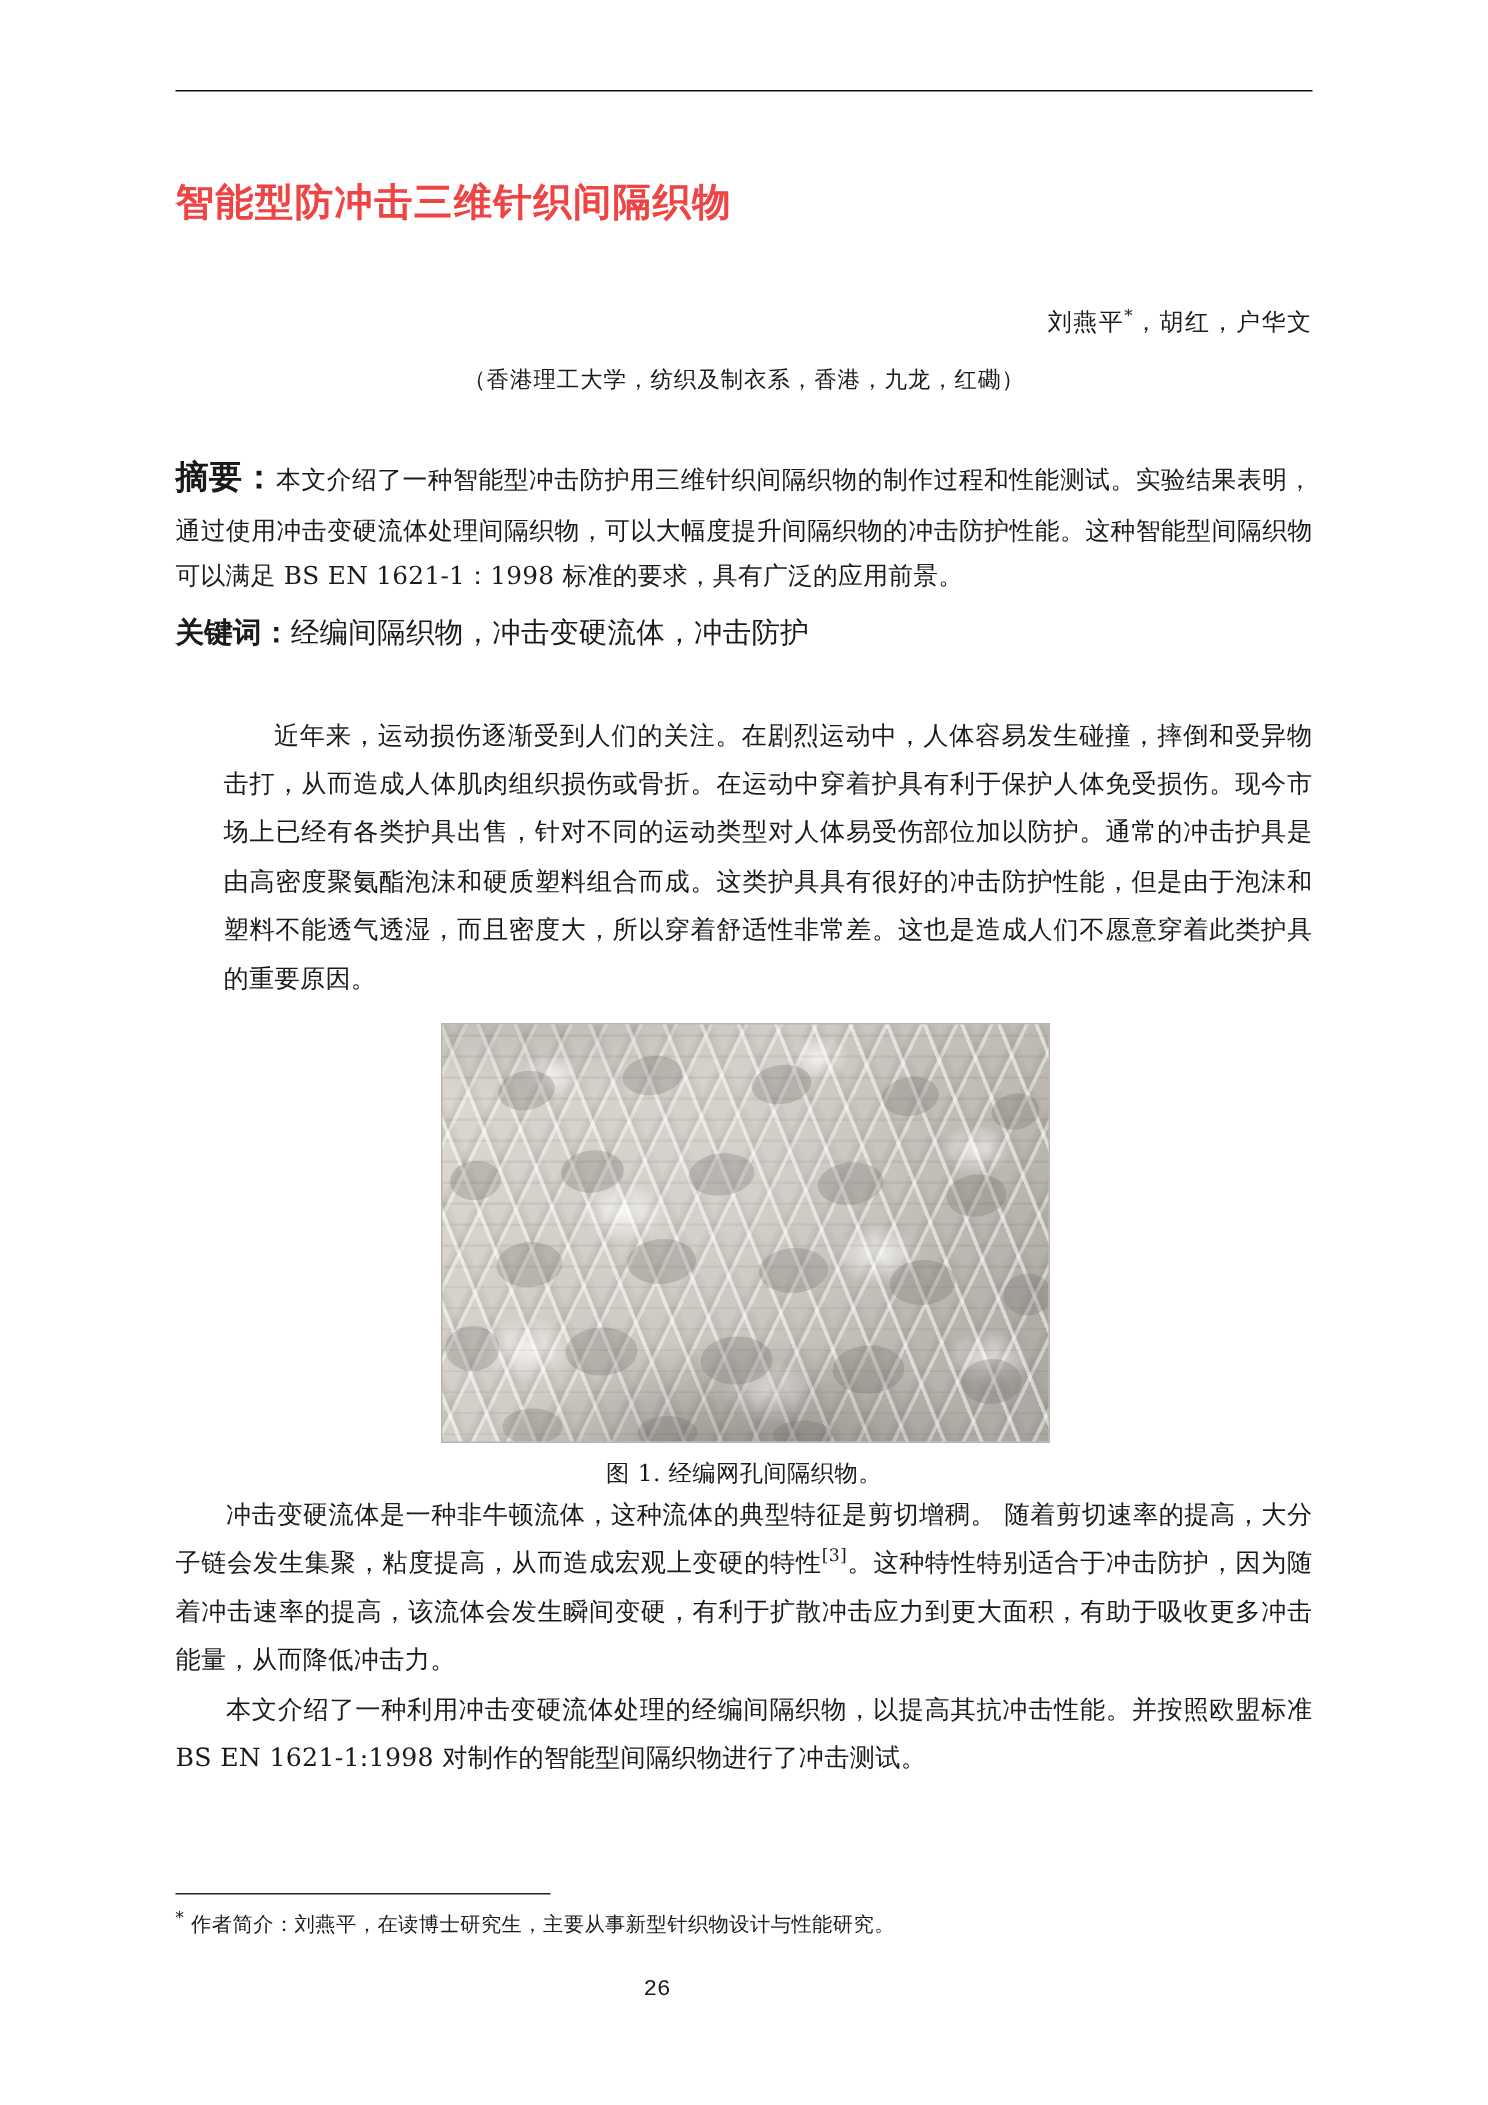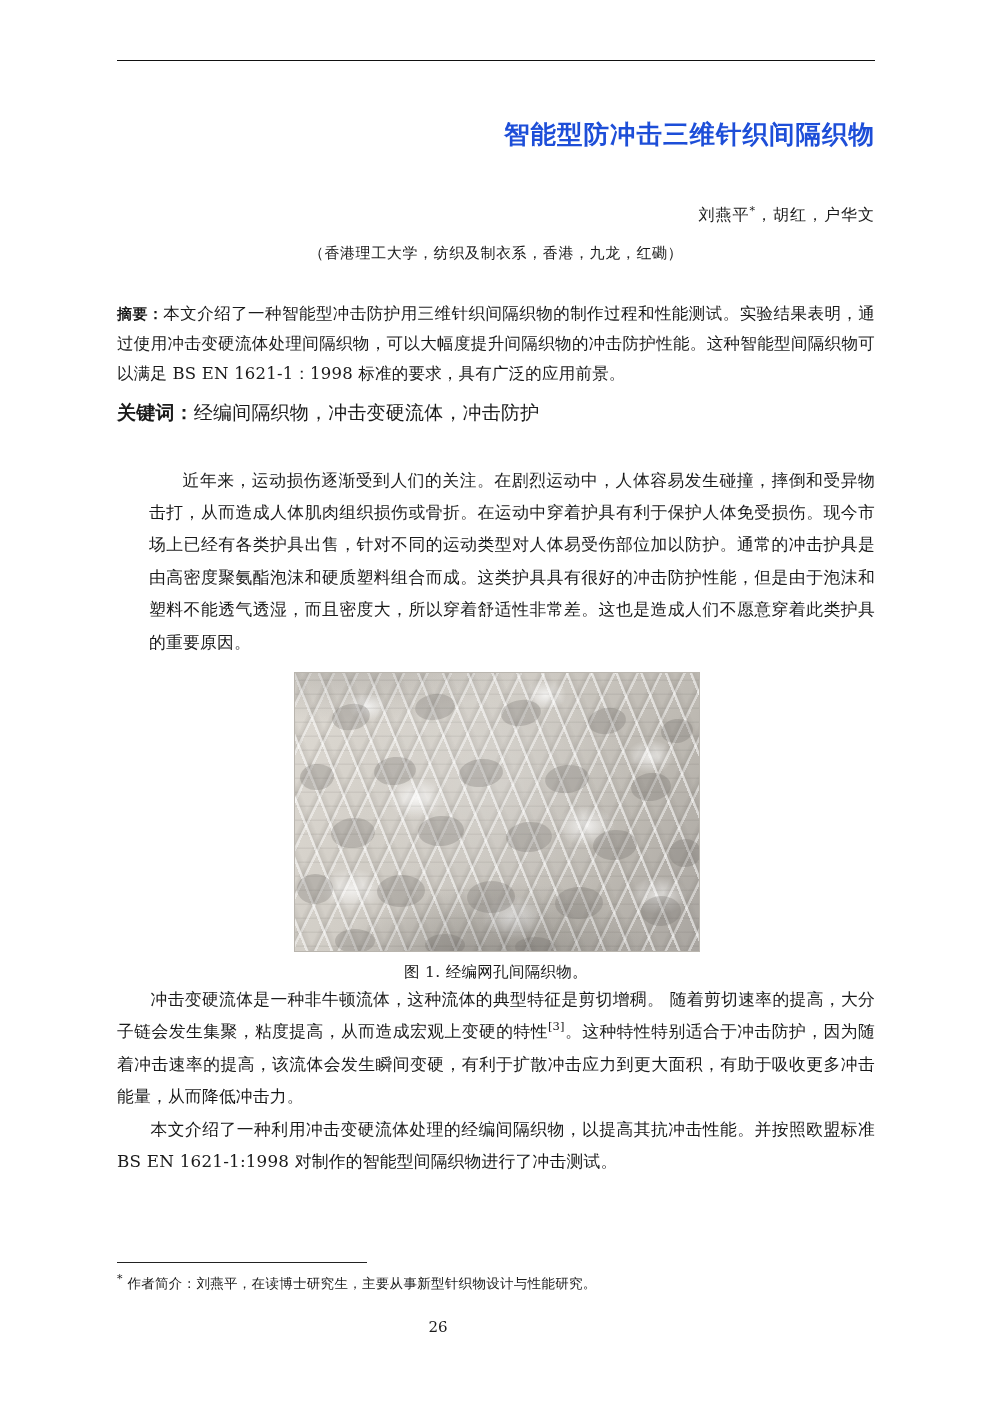--- a/index.html
+++ b/index.html
@@ -32,27 +32,27 @@
     font-family: "DejaVu Serif", "Liberation Serif", serif;
     padding-bottom: 9px;
   }
   .runhead-rule {
     border-bottom: 1.6px solid #111;
     width: 100%;
     margin-bottom: 0;
   }
   
   .title {
-    text-align: right;
+    text-align: left;
     font-size: 25.5px;
     font-family: "DejaVu Sans", "Liberation Sans", sans-serif;
     font-weight: 600;
     margin-top: 56px;
     letter-spacing: 1px;
-    color: #1d4ed8;
+    color: #ef4444;
   }
   .authors {
     text-align: right;
     font-size: 16px;
     margin-top: 52px;
     letter-spacing: 1px;
   }
   .authors sup {
     font-size: 11px;
     vertical-align: super;
@@ -67,21 +67,21 @@
   .abstract {
     margin-top: 36px;
     font-size: 16.5px;
     line-height: 1.82;
     text-align: justify;
     letter-spacing: 0.2px;
   }
   .abstract .lead {
     font-family: "DejaVu Sans", "Liberation Sans", sans-serif;
     font-weight: 700;
-    font-size: 15px;
+    font-size: 22px;
   }
   .keywords {
     margin-top: 6px;
     font-size: 19px;
     line-height: 1.8;
     letter-spacing: 0.2px;
   }
   .keywords .lead {
     font-family: "DejaVu Sans", "Liberation Sans", sans-serif;
     font-weight: 700;
@@ -176,20 +176,21 @@
     line-height: 1.6;
   }
   .footnote sup { font-size: 11px; vertical-align: super; }
   .pagenum {
     position: absolute;
     left: 0;
     top: 1318px;
     width: 876px;
     text-align: center;
     font-size: 15px;
+    font-family: Liberation Mono, monospace;
   }
 </style>
 </head>
 <body>
 
 <div class="page">
 
   <div class="content">
 
     <div class="runhead-rule"></div>

